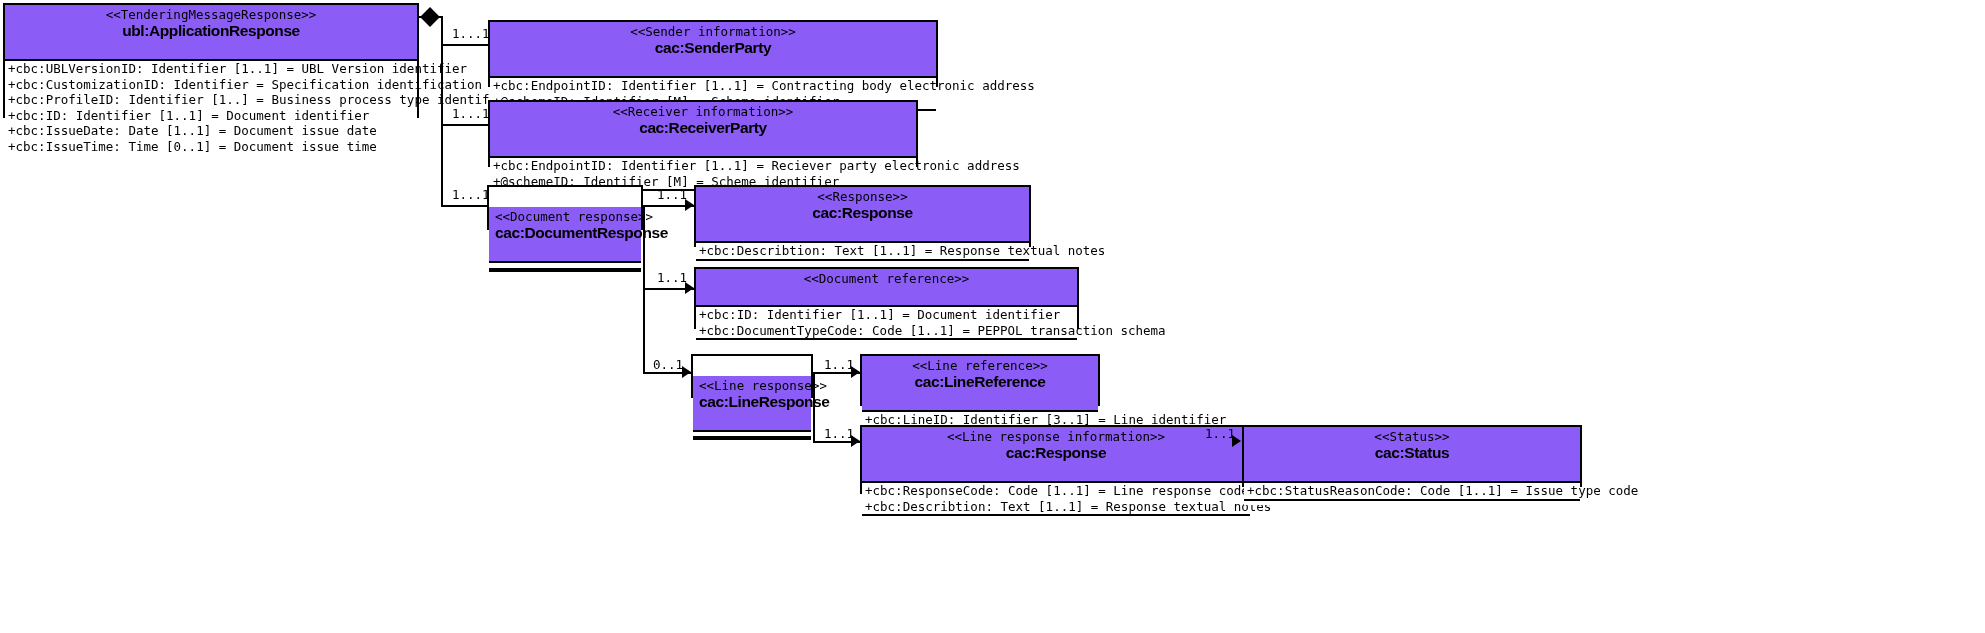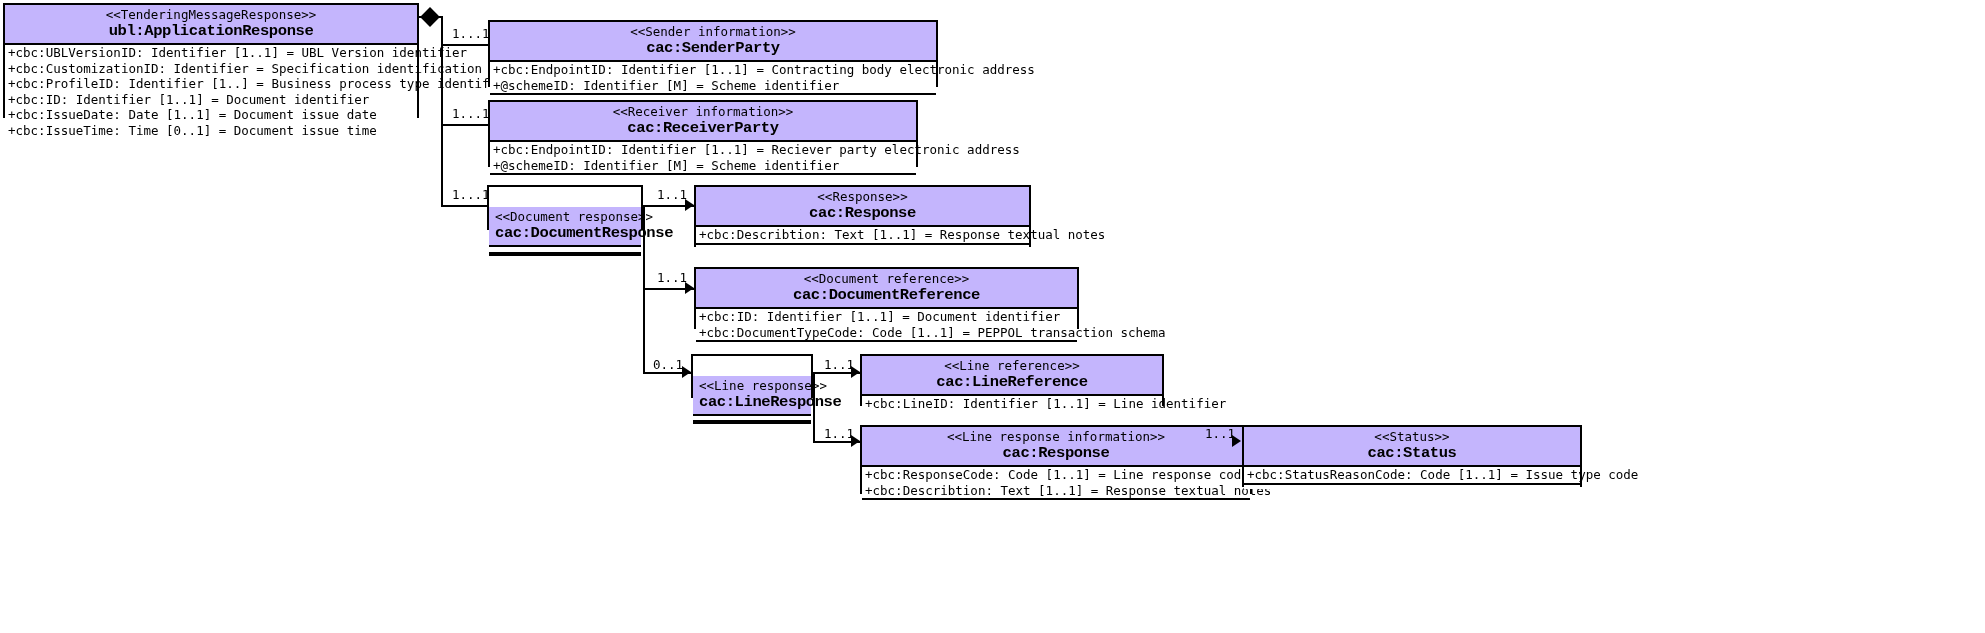--- a/index.html
+++ b/index.html
@@ -18,36 +18,36 @@
 
   
   .uml-class {
     position: absolute;
     box-sizing: border-box;
     border: 2px solid #000000;
     background: #ffffff;
     z-index: 5;
   }
   .uml-header {
-    padding: 2px 6px 3px 6px;
+    padding: 2px 6px 19px 6px;
     text-align: center;
     border-bottom: 2px solid #000000;
-    background: #c4b5fd;
+    background: #8b5cf6;
   }
   .uml-stereotype {
     display: block;
     font-family: "DejaVu Sans Mono", "Liberation Mono", monospace;
     font-size: 12.5px;
     line-height: 15px;
     color: #000000;
     white-space: nowrap;
   }
   .uml-name {
     display: block;
-    font-family: Liberation Mono, monospace;
+    font-family: Liberation Sans, sans-serif;
     font-weight: bold;
     font-size: 15.5px;
     line-height: 18px;
     letter-spacing: -0.4px;
     color: #000000;
     white-space: nowrap;
   }
   .uml-attrs {
     padding: 0;
     background: #ffffff;
@@ -220,45 +220,44 @@
     </div>
     <div class="uml-attrs">
       <span class="uml-attr">+cbc:Describtion: Text [1..1] = Response textual notes</span>
     </div>
     <div class="uml-ops" style="height:3px;"></div>
   </div>
 
   <div class="uml-class" style="left:694px; top:267px; width:385px; height:62px;">
     <div class="uml-header">
       <span class="uml-stereotype">&lt;&lt;Document reference&gt;&gt;</span>
-      <span class="uml-name">cac:DocumentReference</span>
     </div>
     <div class="uml-attrs">
       <span class="uml-attr">+cbc:ID: Identifier [1..1] = Document identifier</span>
       <span class="uml-attr">+cbc:DocumentTypeCode: Code [1..1] = PEPPOL transaction schema</span>
     </div>
     <div class="uml-ops" style="height:3px;"></div>
   </div>
 
   <div class="uml-class compact" style="left:691px; top:354px; width:122px; height:44px;">
     <div class="uml-header">
       <span class="uml-stereotype">&lt;&lt;Line response&gt;&gt;</span>
       <span class="uml-name">cac:LineResponse</span>
     </div>
     <div class="uml-attrs empty-divider" style="height:4px;"></div>
     <div class="uml-ops" style="height:3px;"></div>
   </div>
 
-  <div class="uml-class" style="left:860px; top:354px; width:304px; height:52px;">
+  <div class="uml-class" style="left:860px; top:354px; width:240px; height:52px;">
     <div class="uml-header">
       <span class="uml-stereotype">&lt;&lt;Line reference&gt;&gt;</span>
       <span class="uml-name">cac:LineReference</span>
     </div>
     <div class="uml-attrs">
-      <span class="uml-attr">+cbc:LineID: Identifier [1..1] = Line identifier</span>
+      <span class="uml-attr">+cbc:LineID: Identifier [3..1] = Line identifier</span>
     </div>
   </div>
 
   <div class="uml-class" style="left:860px; top:425px; width:392px; height:69px;">
     <div class="uml-header">
       <span class="uml-stereotype">&lt;&lt;Line response information&gt;&gt;</span>
       <span class="uml-name">cac:Response</span>
     </div>
     <div class="uml-attrs">
       <span class="uml-attr">+cbc:ResponseCode: Code [1..1] = Line response code</span>

